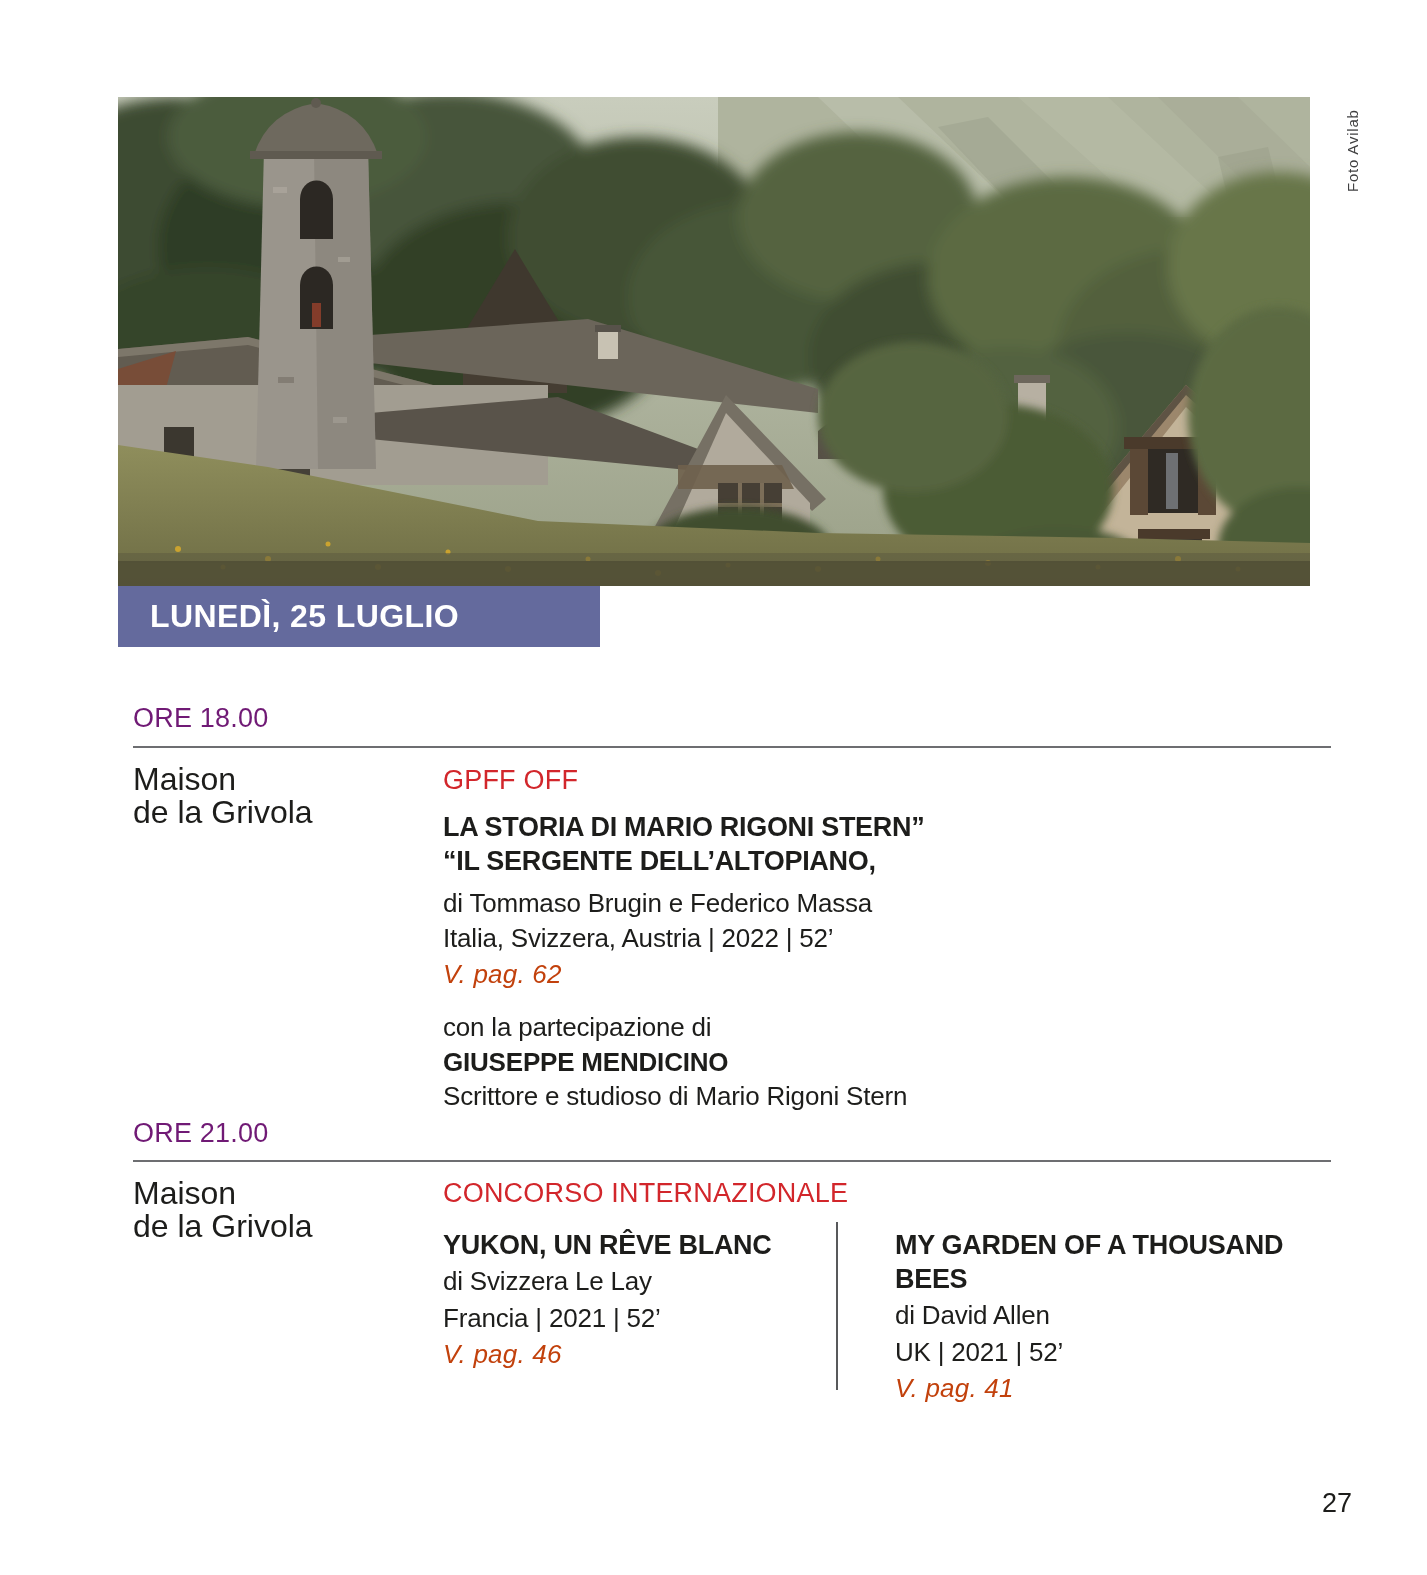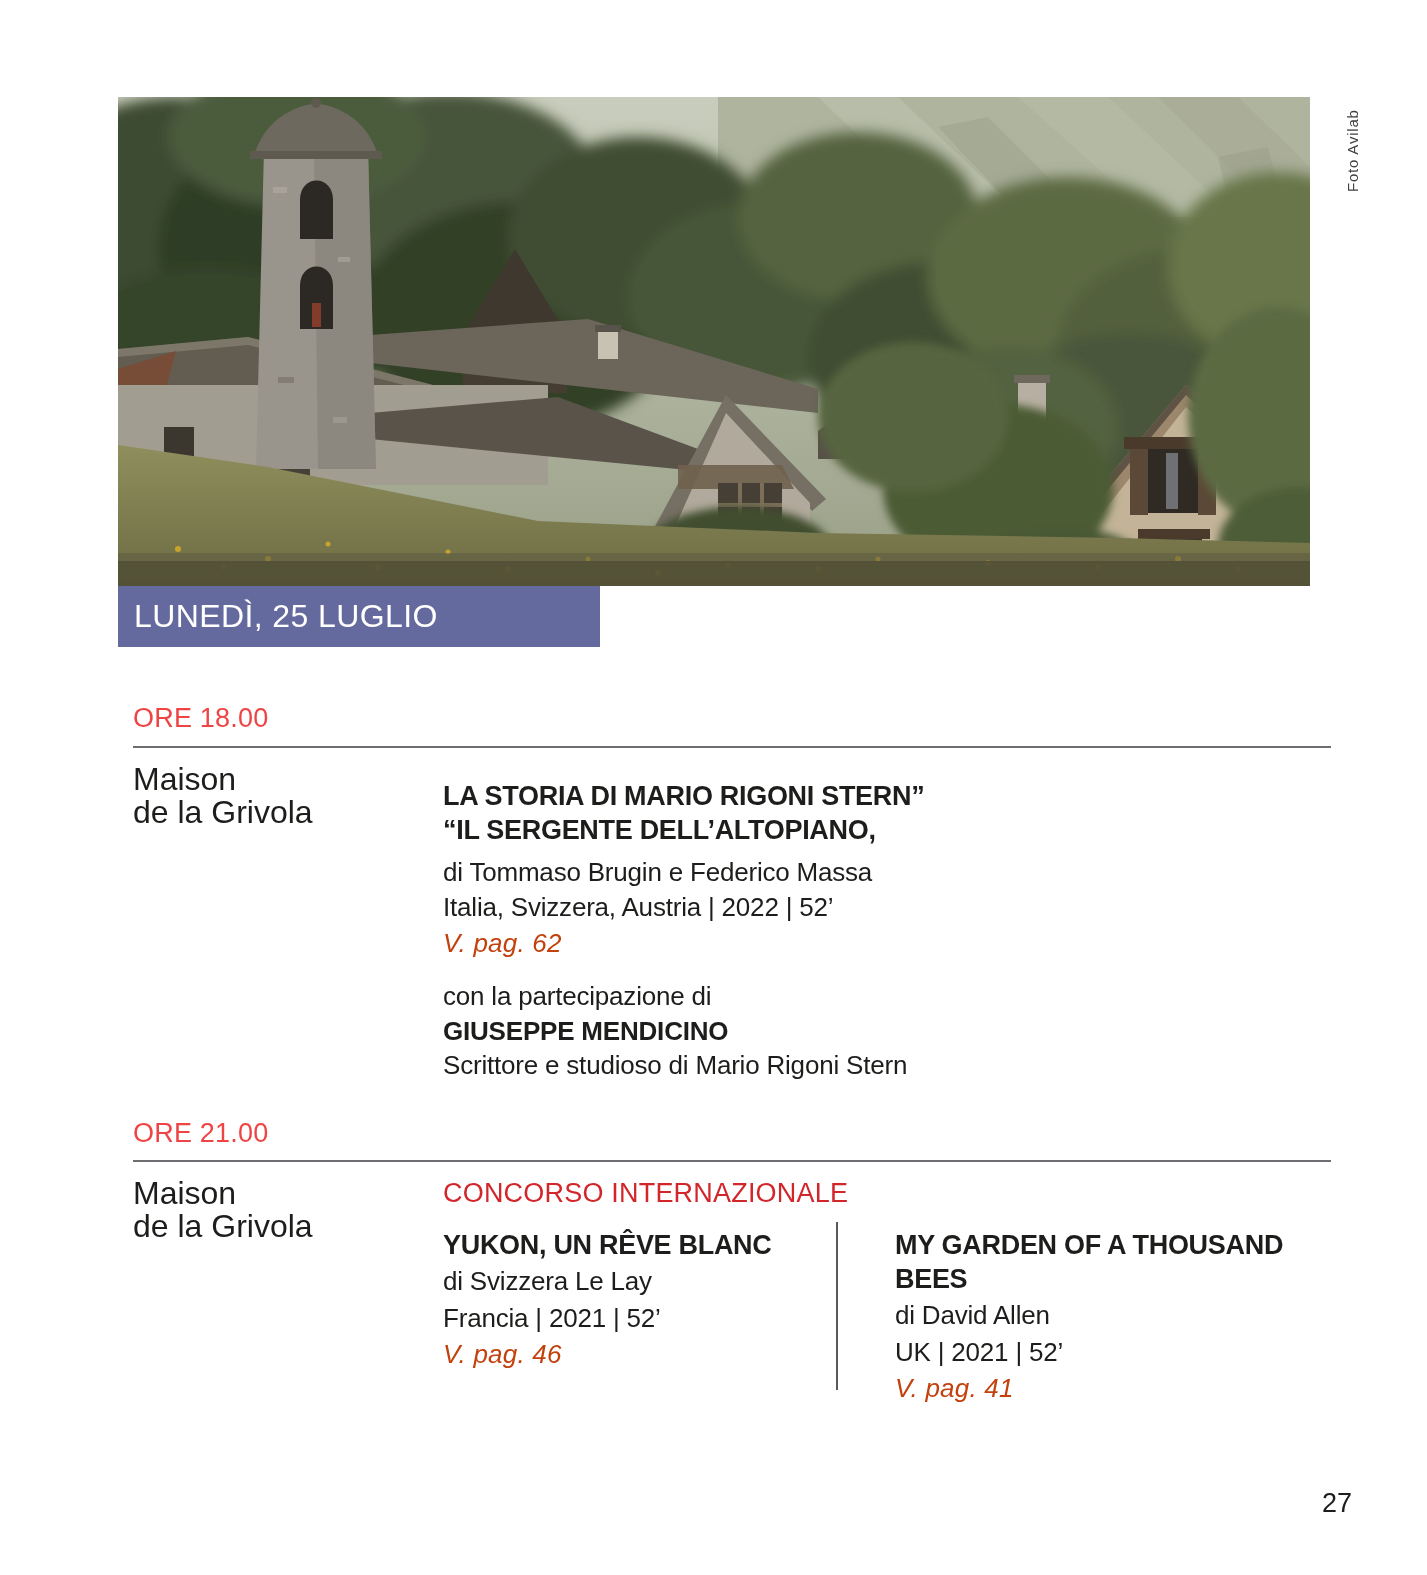--- a/index.html
+++ b/index.html
@@ -13,24 +13,24 @@
   .photo-credit{
     position:absolute;left:1344px;top:192px;transform:rotate(-90deg);transform-origin:0 0;
     font-size:15px;letter-spacing:0.8px;color:#3f3f40;white-space:nowrap;
   }
   
   .banner{
     position:absolute;left:118px;top:586px;width:482px;height:61px;background:#646a9d;
     display:flex;align-items:center;
   }
   .banner span{
-    color:#ffffff;font-weight:normal;font-size:32px;letter-spacing:0.4px;padding-left:16px;text-align:center;
+    color:#ffffff;font-weight:bold;font-size:32px;letter-spacing:0.4px;padding-left:32px;text-align:center;
   }
   
-  .time-label{position:absolute;left:133px;font-size:27px;letter-spacing:0.2px;color:#ef4444;}
+  .time-label{position:absolute;left:133px;font-size:27px;letter-spacing:0.2px;color:#701a75;}
   .rule{position:absolute;left:133px;width:1198px;height:2px;background:#6d6e71;}
   .venue{position:absolute;left:133px;font-size:32px;line-height:33px;color:#1d1d1b;}
   .red-label{font-size:27px;color:#d2262b;letter-spacing:0.2px;}
   .film-title{font-size:27px;font-weight:bold;line-height:34px;letter-spacing:-0.3px;color:#1d1d1b;}
   .body-line{font-size:26px;line-height:35px;letter-spacing:-0.2px;color:#1d1d1b;}
   .page-ref{font-size:26px;line-height:36px;font-style:italic;color:#c2410c;letter-spacing:0.2px;}
   .detail-1{position:absolute;left:443px;top:765px;}
   .detail-1 .film-title{margin-top:14px;}
   .detail-1 .meta{margin-top:8px;}
   .guest-block{margin-top:18px;}
@@ -207,20 +207,21 @@
 
   <div class="time-label" style="top:703px;">ORE 18.00</div>
   <div class="rule" style="top:746px;"></div>
 
   <div class="venue" style="top:763px;">
     <div>Maison</div>
     <div>de la Grivola</div>
   </div>
 
   <div class="detail-1">
+    <div class="red-label">GPFF OFF</div>
     <div class="film-title">
       <div>LA STORIA DI MARIO RIGONI STERN”</div>
       <div>“IL SERGENTE DELL’ALTOPIANO,</div>
     </div>
     <div class="meta">
       <div class="body-line">di Tommaso Brugin e Federico Massa</div>
       <div class="body-line">Italia, Svizzera, Austria | 2022 | 52’</div>
       <div class="page-ref">V. pag. 62</div>
     </div>
     <div class="guest-block">

